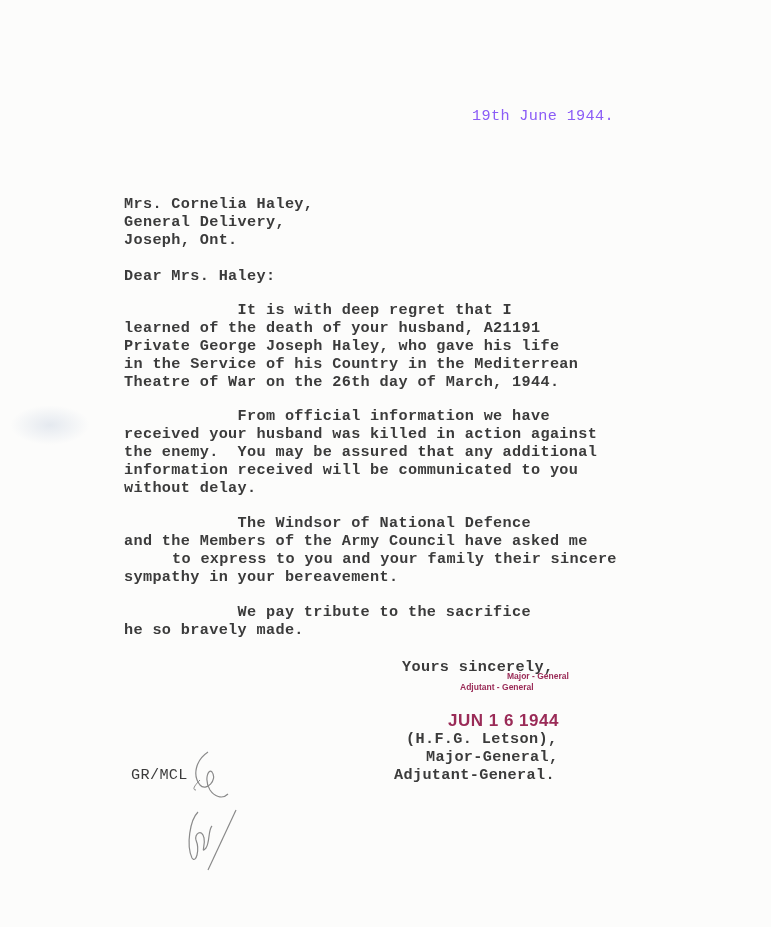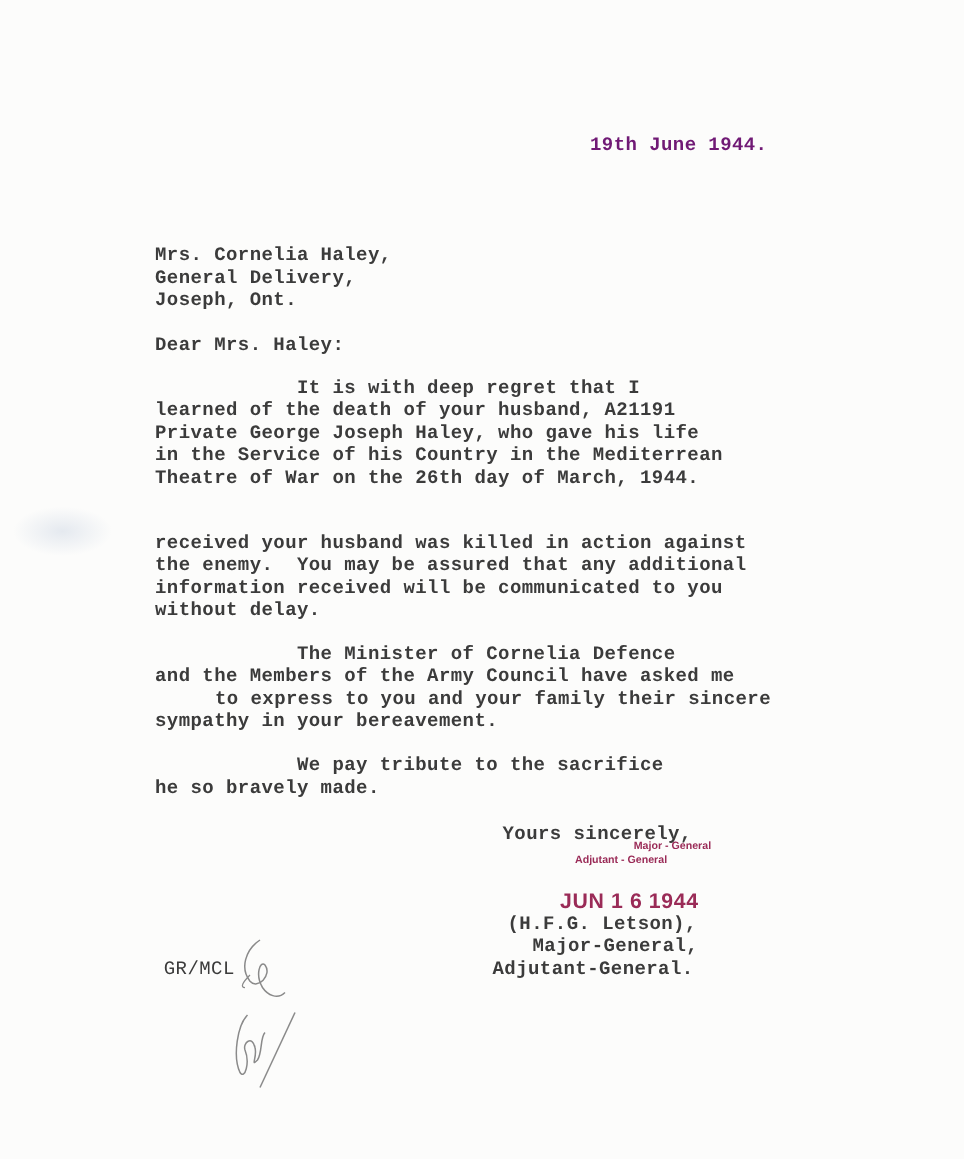--- a/index.html
+++ b/index.html
@@ -13,21 +13,21 @@
     .page { position: absolute; inset: 0; background: #fcfcfb; }
     .smudge {
       position: absolute; left: 10px; top: 405px; width: 80px; height: 40px;
       background: radial-gradient(ellipse at center, rgba(200,210,225,0.45), rgba(255,255,255,0) 70%);
     }
     .line {
       position: absolute; white-space: pre;
       font-size: 15.2px; letter-spacing: 0.35px; line-height: 18px;
       font-weight: bold; color: #3b3b3b;
     }
-    .date { color: #701a75; font-weight: bold; }
+    .date { color: #8b5cf6; font-weight: normal; }
     .stamp-red { position: absolute; color: #9a2b57; font-family: "Liberation Sans", sans-serif; }
     .stamp-small { font-size: 8.5px; font-weight: bold; line-height: 10px; white-space: nowrap; }
     .stamp-date { font-size: 17px; letter-spacing: 0.5px; font-family: "Liberation Sans", sans-serif; }
     .initials-sig { position: absolute; left: 178px; top: 750px; }
   </style>
 </head>
 <body>
 
 <div class="page">
   <div class="smudge"></div>
@@ -39,26 +39,27 @@
   <div class="line" style="left:124px; top:231px;">Joseph, Ont.</div>
 
   <div class="line" style="left:124px; top:267px;">Dear Mrs. Haley:</div>
 
   <div class="line" style="left:124px; top:301px;">            It is with deep regret that I</div>
   <div class="line" style="left:124px; top:319px;">learned of the death of your husband, A21191</div>
   <div class="line" style="left:124px; top:337px;">Private George Joseph Haley, who gave his life</div>
   <div class="line" style="left:124px; top:355px;">in the Service of his Country in the Mediterrean</div>
   <div class="line" style="left:124px; top:373px;">Theatre of War on the 26th day of March, 1944.</div>
 
+  <div class="line" style="left:124px; top:407px;">            From official information we have</div>
   <div class="line" style="left:124px; top:425px;">received your husband was killed in action against</div>
   <div class="line" style="left:124px; top:443px;">the enemy.  You may be assured that any additional</div>
   <div class="line" style="left:124px; top:461px;">information received will be communicated to you</div>
   <div class="line" style="left:124px; top:479px;">without delay.</div>
 
-  <div class="line" style="left:124px; top:514px;">            The Minister of Cornelia Defence</div>
+  <div class="line" style="left:124px; top:514px;">            The Windsor of National Defence</div>
   <div class="line" style="left:124px; top:532px;">and the Members of the Army Council have asked me</div>
   <div class="line" style="left:124px; top:550px;margin-left:48px;">to express to you and your family their sincere</div>
   <div class="line" style="left:124px; top:603px;">            We pay tribute to the sacrifice</div>
 
   <div class="line" style="left:124px; top:568px;">sympathy in your bereavement.</div>
   <div class="line" style="left:124px; top:621px;">he so bravely made.</div>
 
   <div class="line" style="left:402px; top:658px;">Yours sincerely,</div>
 
   <div class="stamp-red stamp-small" style="left:467px; top:671px;padding-left:40px;">Major - General</div>

